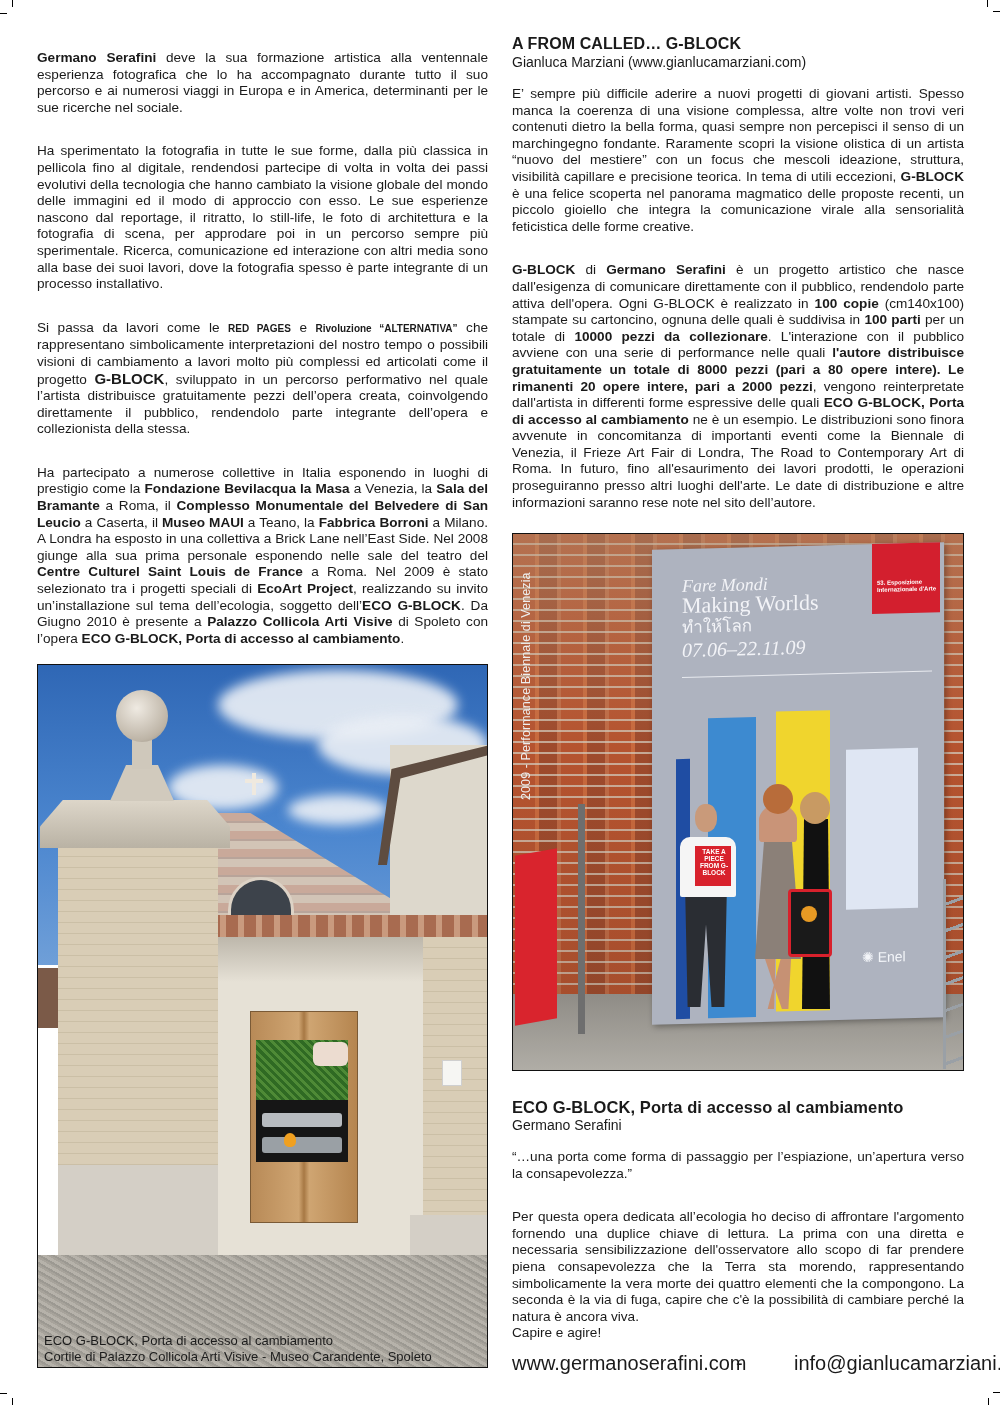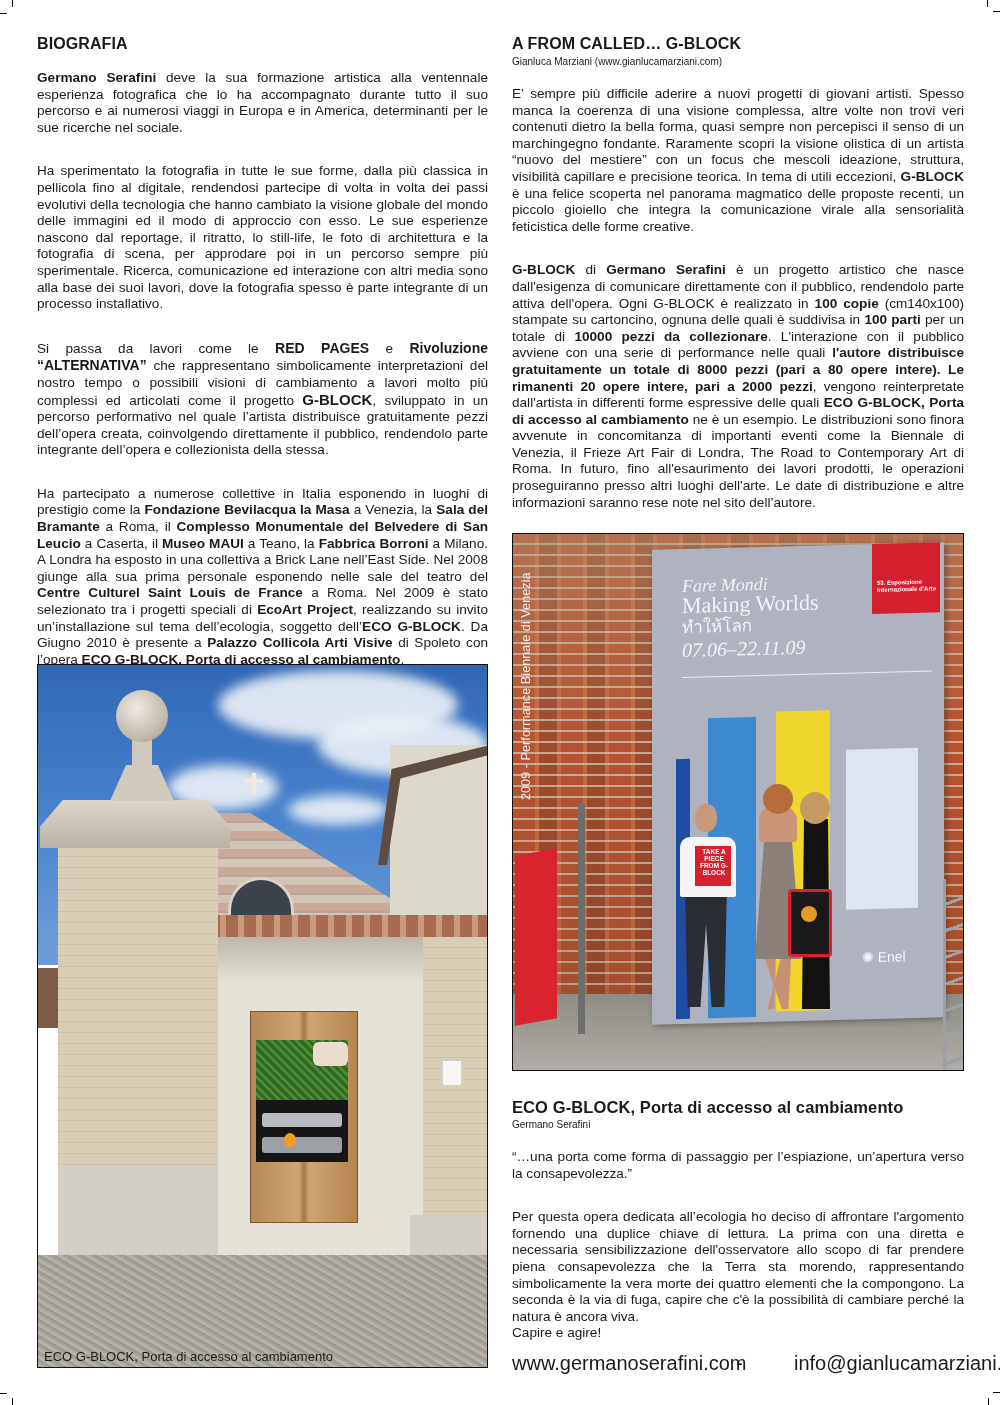--- a/index.html
+++ b/index.html
@@ -6,25 +6,25 @@
   html, body { width: 1000px; height: 1405px; background: #ffffff; overflow: hidden; }
   body { position: relative; font-family: "Liberation Sans", sans-serif; color: #1a1a1a; }
 
   .crop { position: absolute; background: #000; }
 
   .col { position: absolute; }
   .col-left { left: 37px; top: 34px; width: 451px; }
   .col-right { left: 512px; top: 34px; width: 452px; }
 
   h1.section-title { font-size: 16px; font-weight: bold; letter-spacing: 0.1px; line-height: 20px; }
-  .byline { font-size: 10px; line-height: 16px; font-weight: normal; }
+  .byline { font-size: 14px; line-height: 16px; font-weight: normal; }
 
   p.body { font-size: 13.6px; line-height: 16.6px; text-align: justify; }
   p.body b { font-weight: bold; }
-  p.body .small-caps { font-size: 14px; }
+  p.body .small-caps { font-size: 10px; }
   p.it { }
   .mt-16 { margin-top: 16px; }
   .mt-17 { margin-top: 27px; }
 
   
   .photo { position: absolute; border: 1.5px solid #111; overflow: hidden; }
   .photo-left { left: 37px; top: 664px; width: 451px; height: 704px; }
   .photo-right { left: 512px; top: 533px; width: 452px; height: 538px; }
 
   .sky { position: absolute; left: 0; top: 0; width: 100%; height: 300px;
@@ -134,21 +134,20 @@
 <div class="crop" style="left:0;top:13px;width:7px;height:1px;"></div>
 <div class="crop" style="left:12px;top:0;width:1px;height:7px;"></div>
 <div class="crop" style="left:987px;top:0;width:1px;height:7px;"></div>
 <div class="crop" style="left:993px;top:11px;width:7px;height:1px;"></div>
 <div class="crop" style="left:0;top:1393px;width:7px;height:1px;"></div>
 <div class="crop" style="left:12px;top:1398px;width:1px;height:7px;"></div>
 <div class="crop" style="left:988px;top:1398px;width:1px;height:7px;"></div>
 <div class="crop" style="left:993px;top:1392px;width:7px;height:1px;"></div>
 
 <section class="col col-left">
-  <h1 class="section-title">BIOGRAFIA</h1>
 
   <p class="body mt-16"><b>Germano Serafini</b><span> deve la sua formazione artistica alla ventennale esperienza fotografica che lo ha accompagnato durante tutto il suo percorso e ai numerosi viaggi in Europa e in America, determinanti per le sue ricerche nel sociale.</span></p>
 
   <p class="body mt-17">Ha sperimentato la fotografia in tutte le sue forme, dalla più classica in pellicola fino al digitale, rendendosi partecipe di volta in volta dei passi evolutivi della tecnologia che hanno cambiato la visione globale del mondo delle immagini ed il modo di approccio con esso. Le sue esperienze nascono dal reportage, il ritratto, lo still-life, le foto di architettura e la fotografia di scena, per approdare poi in un percorso sempre più sperimentale. Ricerca, comunicazione ed interazione con altri media sono alla base dei suoi lavori, dove la fotografia spesso è parte integrante di un processo installativo.</p>
 
   <p class="body mt-17"><span>Si passa da lavori come le </span><b class="small-caps">RED PAGES</b><span> e </span><b class="small-caps">Rivoluzione “ALTERNATIVA”</b><span> che rappresentano simbolicamente interpretazioni del nostro tempo o possibili visioni di cambiamento a lavori molto più complessi ed articolati come il progetto </span><b style="font-size:15px">G-BLOCK</b><span>, sviluppato in un percorso performativo nel quale l’artista distribuisce gratuitamente pezzi dell’opera creata, coinvolgendo direttamente il pubblico, rendendolo parte integrante dell’opera e collezionista della stessa.</span></p>
 
   <p class="body mt-17"><span>Ha partecipato a numerose collettive in Italia esponendo in luoghi di prestigio come la </span><b>Fondazione Bevilacqua la Masa</b><span> a Venezia, la </span><b>Sala del Bramante</b><span> a Roma, il </span><b>Complesso Monumentale del Belvedere di San Leucio</b><span> a Caserta, il </span><b>Museo MAUI</b><span> a Teano, la </span><b>Fabbrica Borroni</b><span> a Milano. A Londra ha esposto in una collettiva a Brick Lane nell’East Side. Nel 2008 giunge alla sua prima personale esponendo nelle sale del teatro del </span><b>Centre Culturel Saint Louis de France</b><span> a Roma. Nel 2009 è stato selezionato tra i progetti speciali di </span><b>EcoArt Project</b><span>, realizzando su invito un’installazione sul tema dell’ecologia, soggetto  dell’</span><b>ECO G-BLOCK</b><span>. Da Giugno 2010 è presente a </span><b>Palazzo Collicola Arti Visive</b><span> di Spoleto con l’opera </span><b>ECO G-BLOCK, Porta di accesso al cambiamento</b><span>.</span></p>
 </section>
 
@@ -187,20 +186,21 @@
   <div class="door-tray2"></div>
   <div class="door-fire"></div>
 
   <div class="plaque"></div>
   <div class="plinth"></div>
   <div class="plinth-r"></div>
   <div class="ground"></div>
 
   <figcaption class="photo-caption">
     <div>ECO G-BLOCK, Porta di accesso al cambiamento</div>
+    <div>Cortile di Palazzo Collicola Arti Visive - Museo Carandente, Spoleto</div>
   </figcaption>
 </figure>
 
 <section class="col col-right">
   <h1 class="section-title">A FROM CALLED… G-BLOCK</h1>
   <div class="byline">Gianluca Marziani (www.gianlucamarziani.com)</div>
 
   <p class="body it mt-16"><span>E’ sempre più difficile aderire a nuovi progetti di giovani artisti. Spesso manca la coerenza di una visione complessa, altre volte non trovi veri contenuti dietro la bella forma, quasi sempre non percepisci il senso di un marchingegno fondante. Raramente scopri la visione olistica di un artista “nuovo del mestiere” con un focus che mescoli ideazione, struttura, visibilità capillare e precisione teorica. In tema di utili eccezioni, </span><b>G-BLOCK</b><span> è una felice scoperta nel panorama magmatico delle proposte recenti, un piccolo gioiello che integra la comunicazione virale alla sensorialità feticistica delle forme creative.</span></p>
 
   <p class="body mt-17"><b>G-BLOCK</b><span> di </span><b>Germano Serafini</b><span> è un progetto artistico che nasce dall'esigenza di comunicare direttamente con il pubblico, rendendolo parte attiva dell'opera. Ogni G-BLOCK è realizzato in </span><b>100 copie</b><span> (cm140x100) stampate su cartoncino, ognuna delle quali è suddivisa in </span><b>100 parti</b><span> per un totale di </span><b>10000 pezzi da collezionare</b><span>. L'interazione con il pubblico avviene con una serie di performance nelle quali </span><b>l'autore distribuisce gratuitamente un totale di 8000 pezzi (pari a 80 opere intere). Le rimanenti 20 opere intere, pari a 2000 pezzi</b><span>, vengono reinterpretate dall'artista in differenti forme espressive delle quali </span><b>ECO G-BLOCK, Porta di accesso al cambiamento</b><span> ne è un esempio. Le distribuzioni sono finora avvenute in concomitanza di importanti eventi come la Biennale di Venezia, il Frieze Art Fair di Londra, The Road to Contemporary Art di Roma. In futuro, fino all'esaurimento dei lavori prodotti, le operazioni proseguiranno presso altri luoghi dell'arte. Le date di distribuzione e altre informazioni saranno rese note nel sito dell’autore.</span></p>

